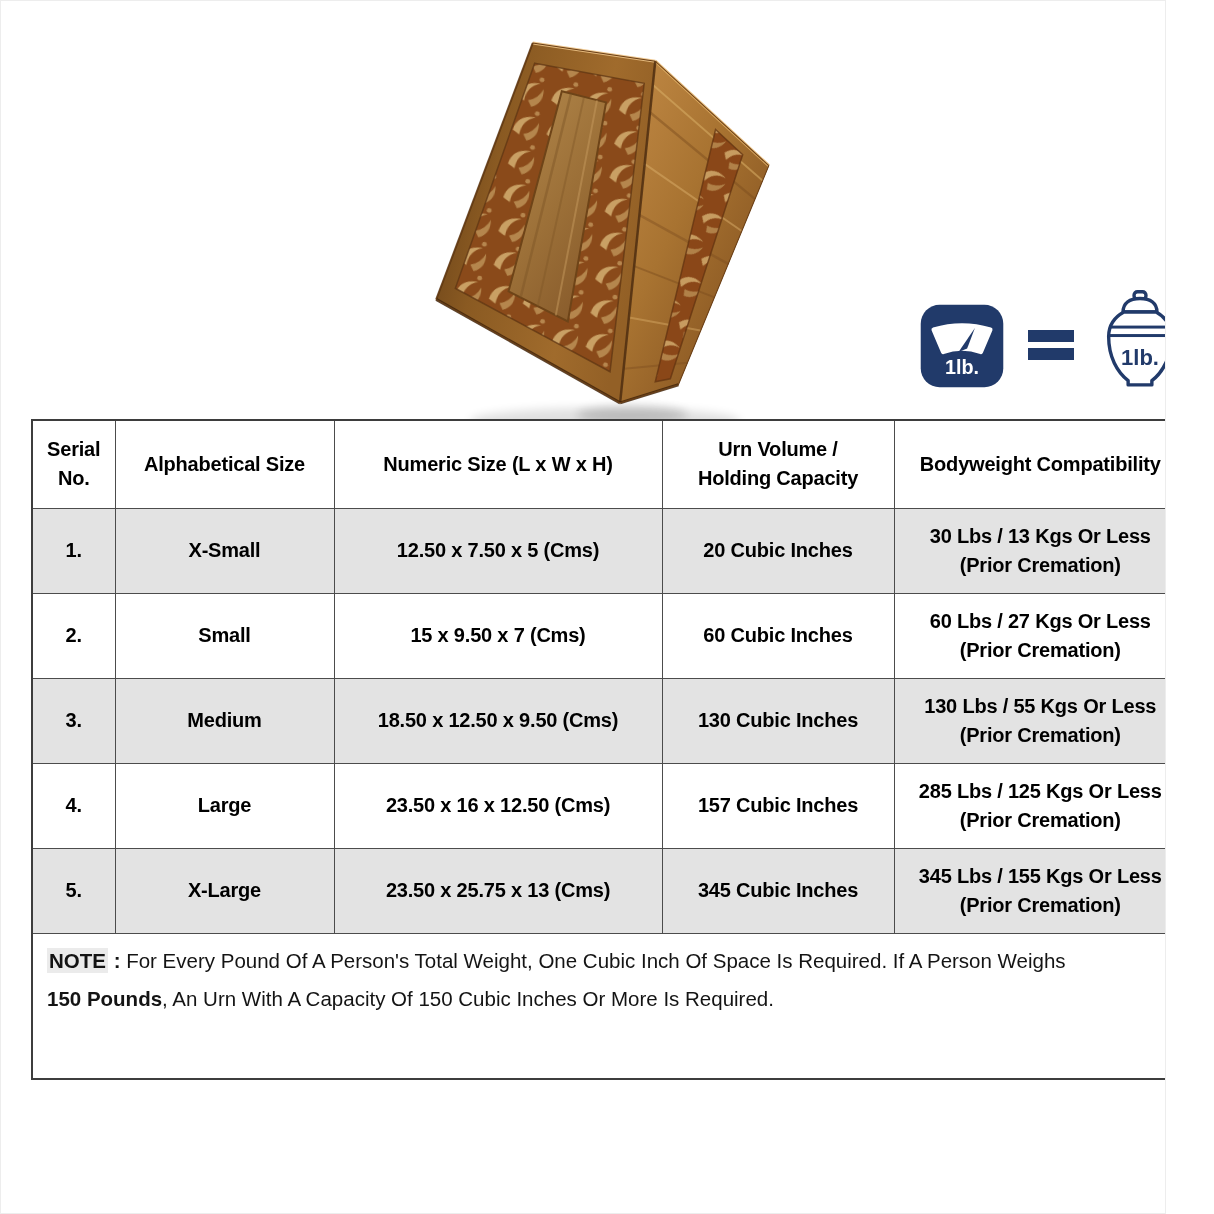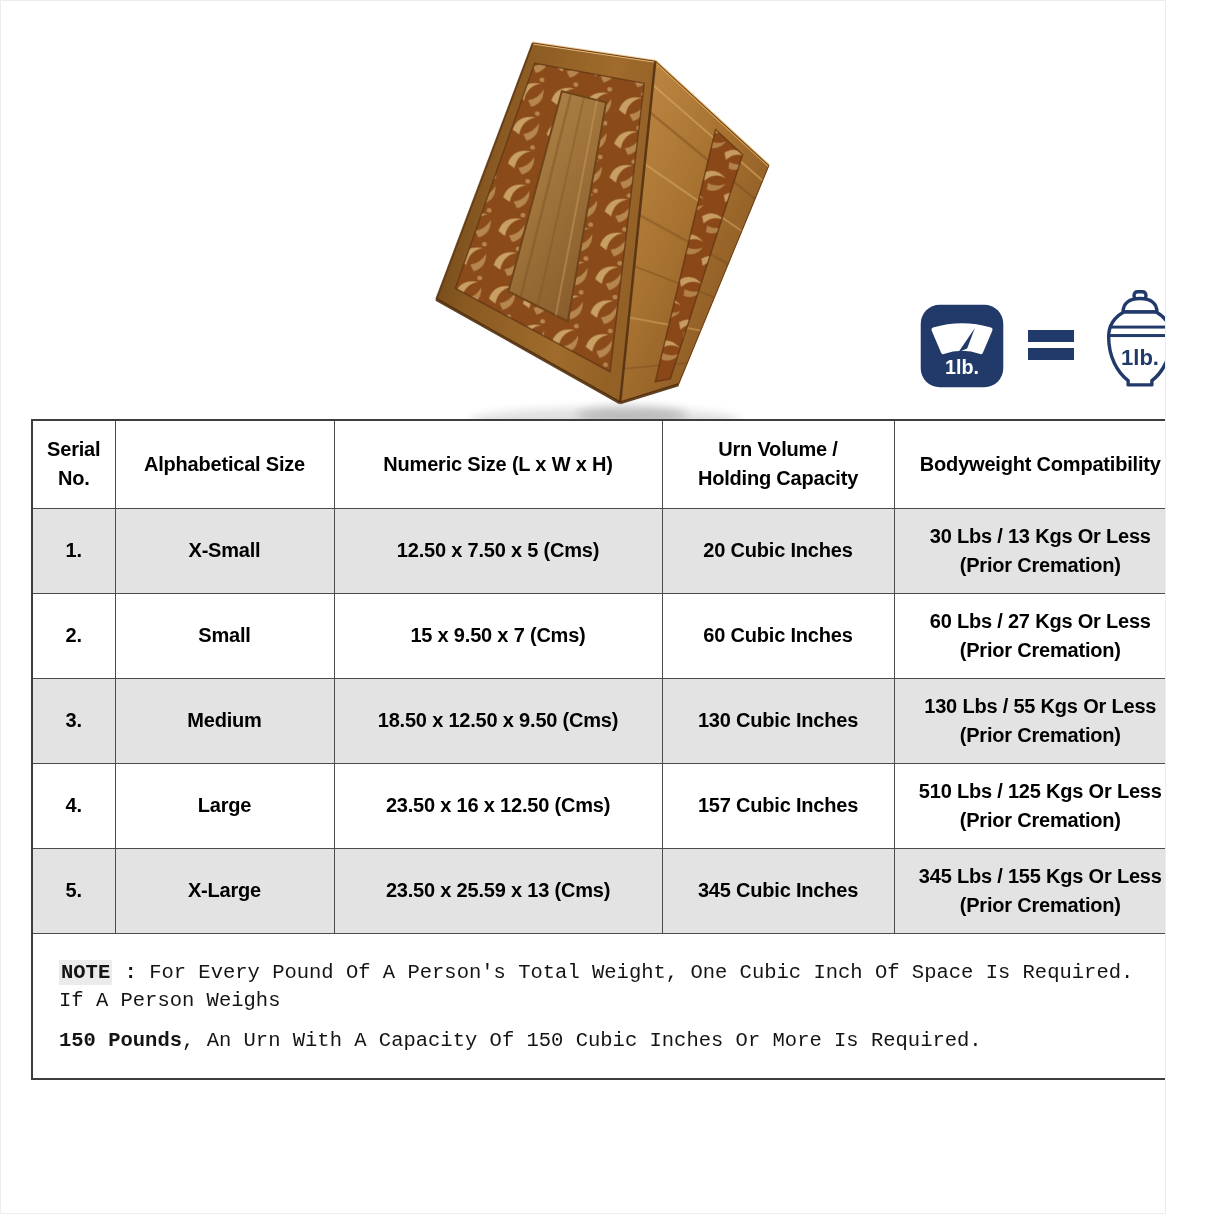--- a/index.html
+++ b/index.html
@@ -48,21 +48,21 @@
 
   
   .size-table tfoot td {
     height: 131px;
     text-align: left; vertical-align: top;
     font-weight: normal; letter-spacing: 0;
     white-space: normal;
     padding: 13px 14px 0 14px;
     background: #ffffff;
   }
-  .note p { margin: 12px; font-size: 20.5px; line-height: 28px; color: #141414; font-family: Liberation Mono, monospace; }
+  .note p { margin: 0; font-size: 20.5px; line-height: 28px; color: #141414; }
   .note p + p { margin-top: 10px; }
   .note .hl { background: #ebebeb; font-weight: bold; padding: 1px 2px; }
   .note b { font-weight: bold; }
 </style>
 </head>
 <body>
 
 <div class="page">
 
   <svg class="urn-photo" viewBox="0 0 360 410" aria-hidden="true">
@@ -208,27 +208,27 @@
       <td>18.50 x 12.50 x 9.50 (Cms)</td>
       <td>130 Cubic Inches</td>
       <td>130 Lbs / 55 Kgs Or Less
 (Prior Cremation)</td>
     </tr>
         <tr class="size-row">
       <td>4.</td>
       <td>Large</td>
       <td>23.50 x 16 x 12.50  (Cms)</td>
       <td>157 Cubic Inches</td>
-      <td>510 Lbs / 125 Kgs Or Less
+      <td>285 Lbs / 125 Kgs Or Less
 (Prior Cremation)</td>
     </tr>
         <tr class="size-row shaded">
       <td>5.</td>
       <td>X-Large</td>
-      <td>23.50 x  25.59 x 13 (Cms)</td>
+      <td>23.50 x  25.75 x 13 (Cms)</td>
       <td>345 Cubic Inches</td>
       <td>345 Lbs / 155 Kgs Or Less
 (Prior Cremation)</td>
     </tr>
       </tbody>
     <tfoot>
       <tr>
         <td colspan="5" class="note">
           <p><span class="hl">NOTE</span><b> : </b><span>For Every Pound Of A Person's Total Weight, One Cubic Inch Of Space Is Required. If A Person Weighs</span></p>
           <p><b>150 Pounds</b><span>, An Urn With A Capacity Of 150 Cubic Inches Or More Is Required.</span></p>

